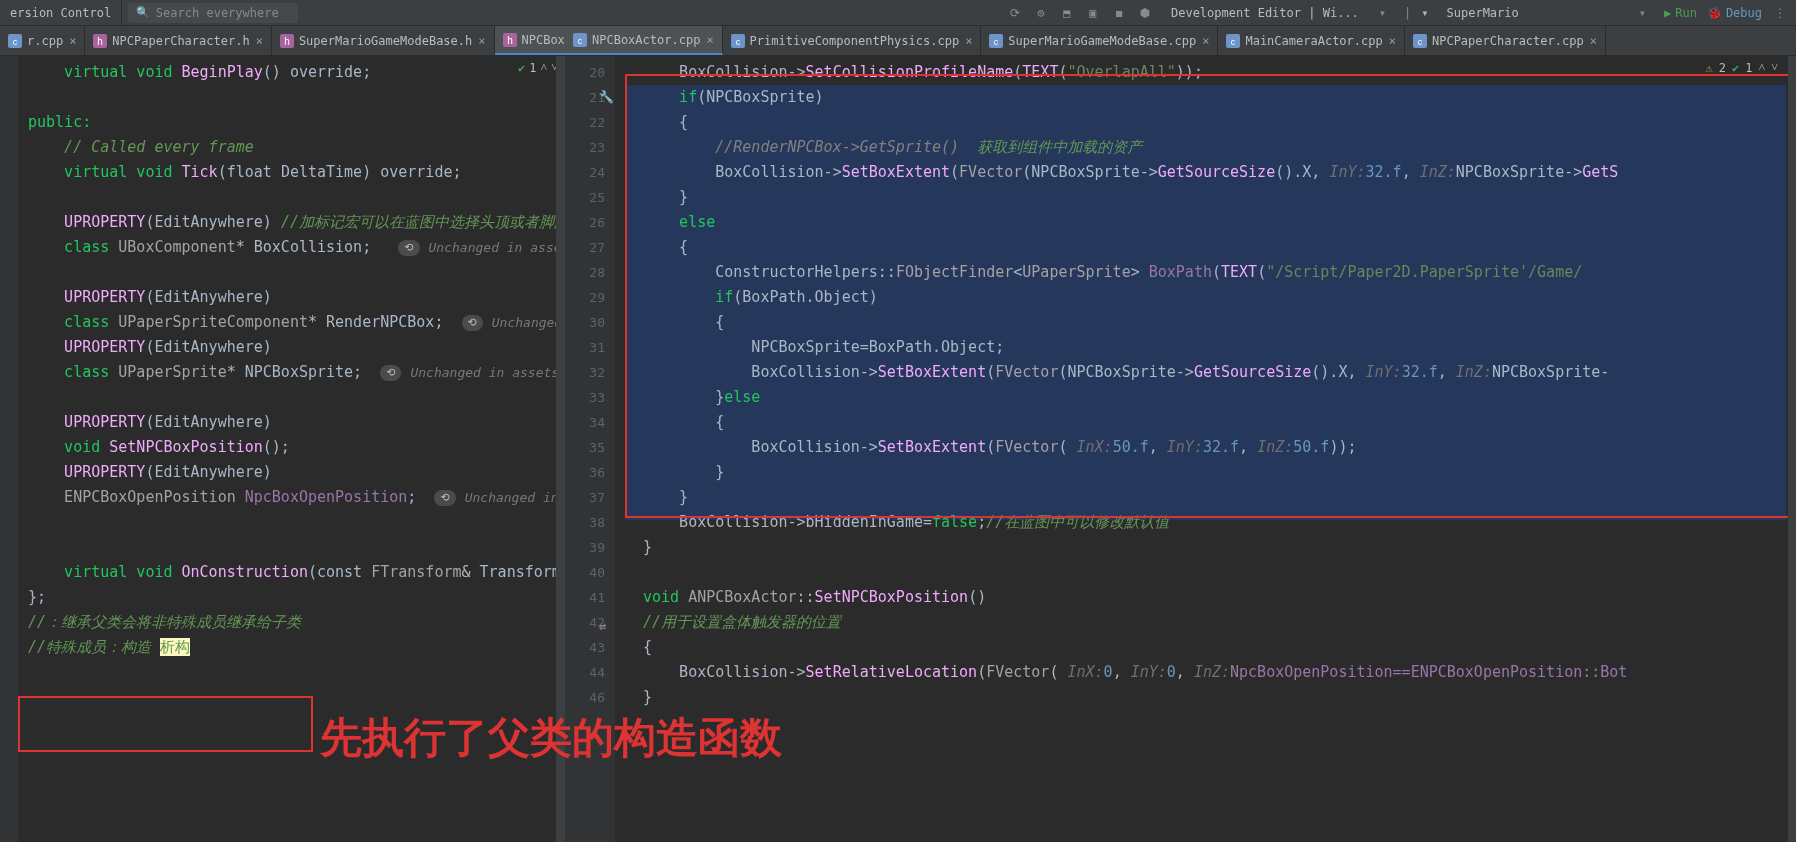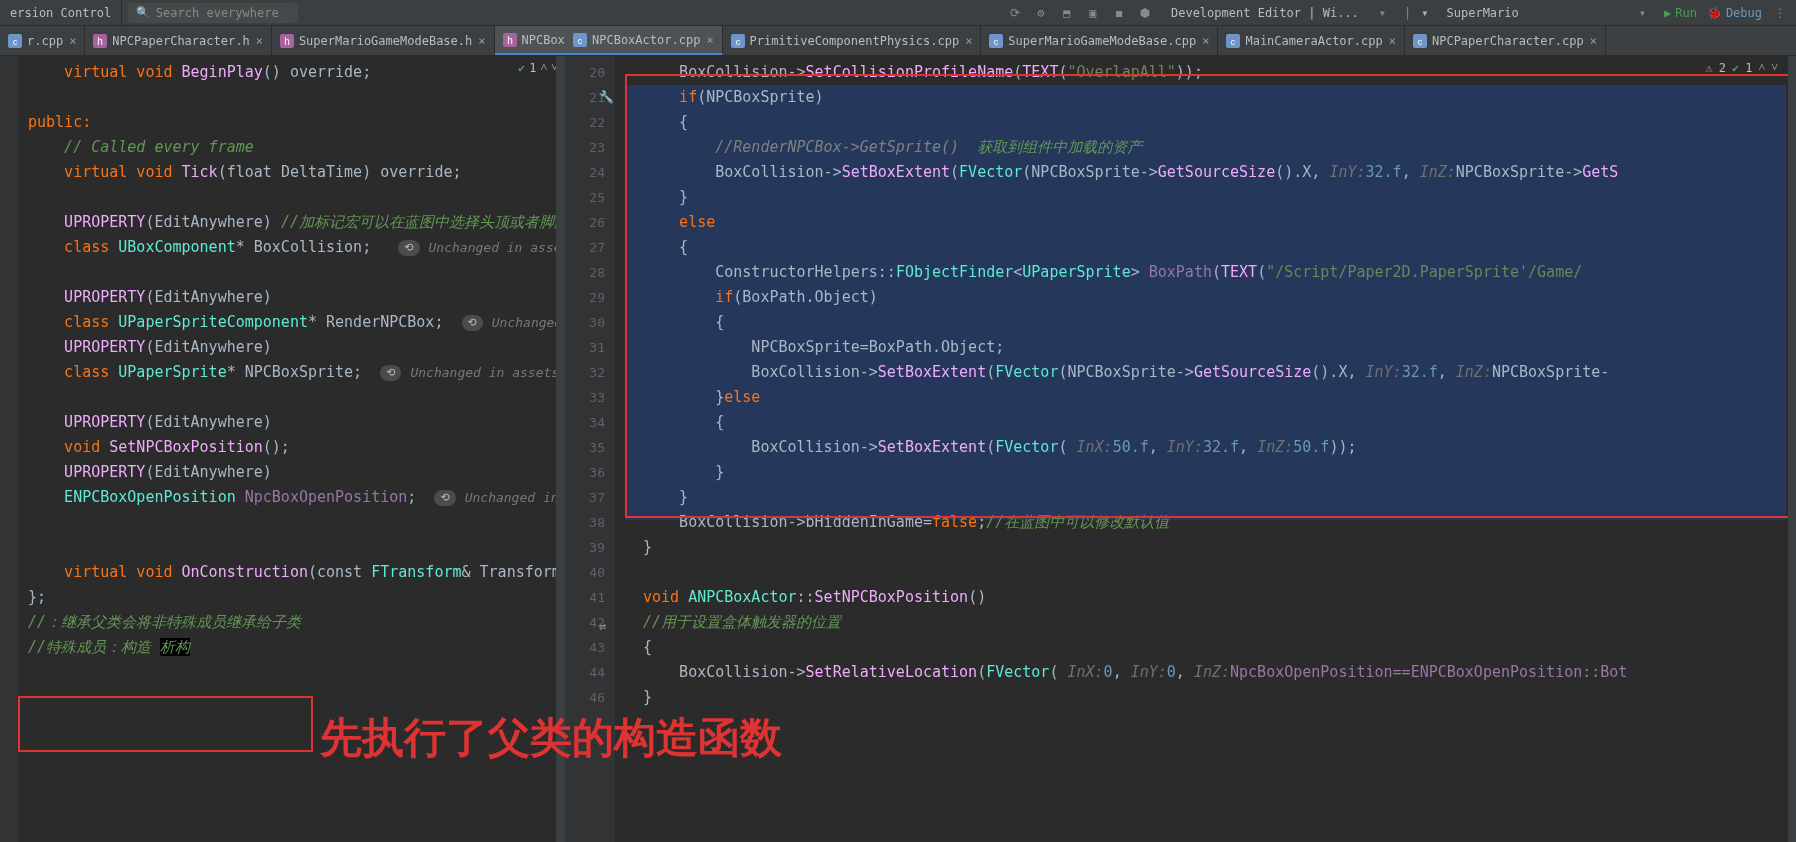--- a/index.html
+++ b/index.html
@@ -133,22 +133,22 @@
 .code {
   position:absolute;
   left:50px; top:0; right:0;
   padding:4px 0 0 10px;
   font-size:15px;
   line-height:25px;
   font-family:'Consolas','Monaco',monospace;
 }
 .pane.left .code { left:18px; }
 .cline { height:25px; white-space:pre; }
-.kw { color:#f97316; }
-.type { color:#5eead4; }
+.kw { color:#22c55e; }
+.type { color:#a3a3a3; }
 .fn { color:#f0abfc; }
 .com { color:#808080; font-style:italic; }
 .comcn { color:#629755; font-style:italic; }
 .str { color:#6a8759; }
 .num { color:#6897bb; }
 .hint { color:#787878; font-size:13px; font-style:italic; }
 .pill { display:inline-flex; align-items:center; padding:0 6px; height:16px; border-radius:8px; background:#4b4b4b; font-size:11px; color:#bbb; font-style:normal; vertical-align:middle; }
 .purple { color:#9876aa; }
 .param { color:#707070; font-style:italic; }
 .hl-red {
@@ -357,21 +357,21 @@
 <div class="cline"></div>
 <div class="cline"><span class="fn">    UPROPERTY</span><span>(EditAnywhere)</span></div>
 <div class="cline"><span class="kw">    void </span><span class="fn">SetNPCBoxPosition</span><span>();</span></div>
 <div class="cline"><span class="fn">    UPROPERTY</span><span>(EditAnywhere)</span></div>
 <div class="cline"><span class="type">    ENPCBoxOpenPosition </span><span class="purple">NpcBoxOpenPosition</span><span>;  </span><span class="pill">⟲</span> <span class="hint">Unchanged in assets</span></div>
 <div class="cline"></div>
 <div class="cline"></div>
 <div class="cline"><span class="kw">    virtual void </span><span class="fn">OnConstruction</span><span>(const </span><span class="type">FTransform</span><span>&amp; Transform) o</span></div>
 <div class="cline"><span>};</span></div>
 <div class="cline"><span class="comcn">//：继承父类会将非特殊成员继承给子类</span></div>
-<div class="cline"><span class="comcn">//特殊成员：构造 </span><span style="background:#000000;font-style:italic;color:#629755">析构</span></div>
+<div class="cline"><span class="comcn">//特殊成员：构造 </span><span style="background:#fef9c3;color:#629755">析构</span></div>
     </div>
     <div class="scroll-marker"></div>
   </div>
 
   <div class="pane right">
     <div class="status-right">
       <span class="warn">⚠</span>
         <span>2</span>
       <span class="ok">✔</span>
         <span>1</span>

